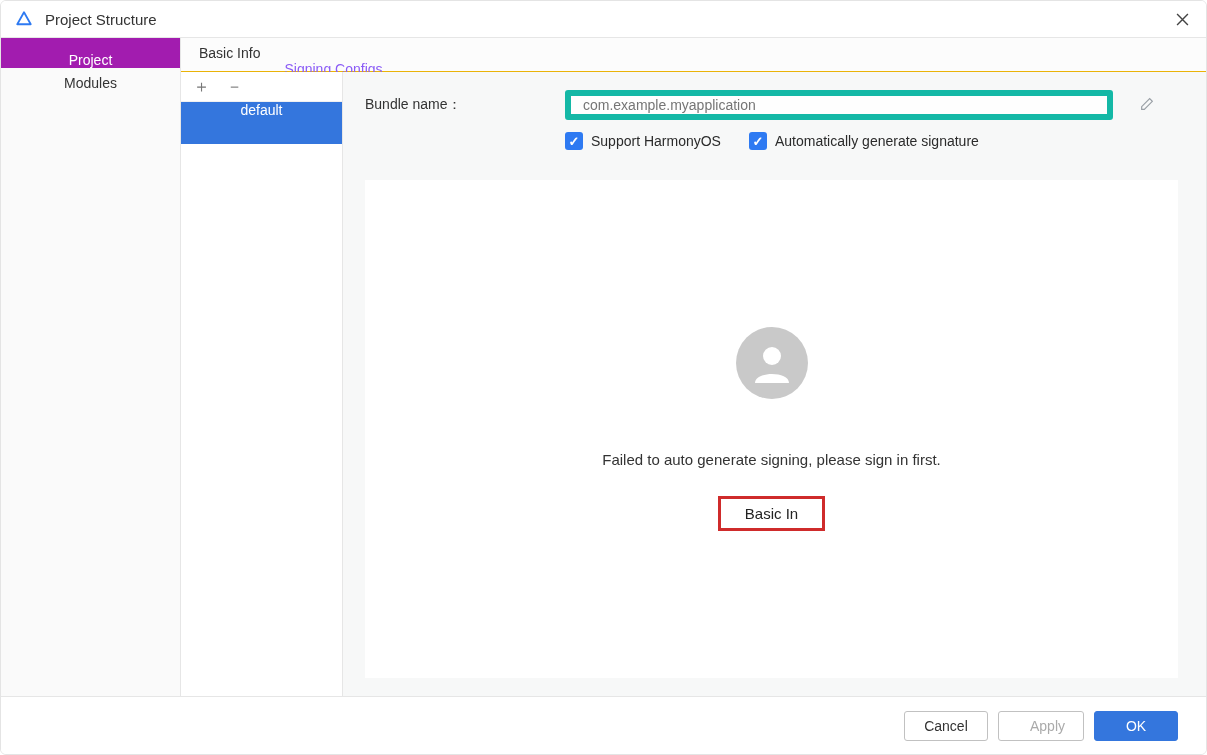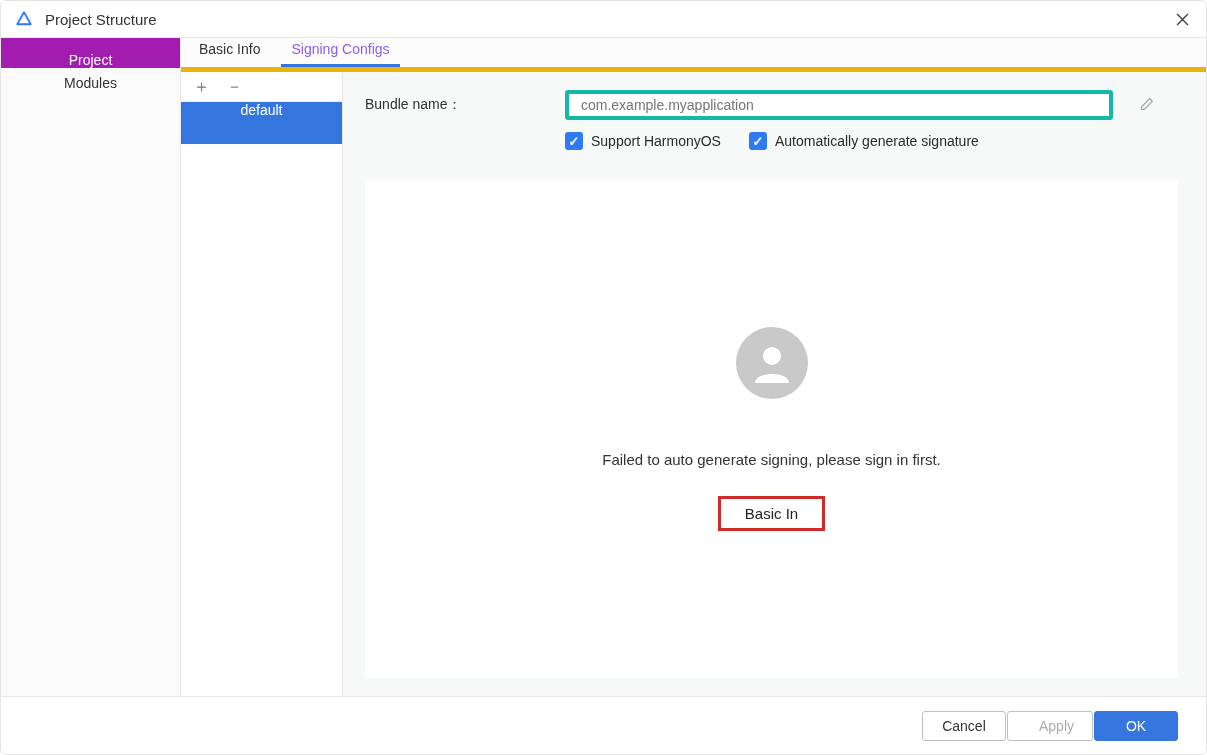--- a/index.html
+++ b/index.html
@@ -57,25 +57,25 @@
   .content {
     flex: 1;
     display: flex;
     flex-direction: column;
     background: #f7f8f8;
   }
   
   .tabs {
     height: 34px;
     display: flex;
-    align-items: flex-end;
+    align-items: center;
     padding: 0 8px;
-    border-bottom: 5px solid #eab308;
+    border-bottom: 1px solid #eab308;
     background: #fcfcfc;
-    gap: 11px;
+    gap: 4px;
   }
   .tab {
     padding: 0 10px;
     height: 34px;
     display: flex;
     align-items: center;
     color: #333;
     cursor: pointer;
     border-bottom: 3px solid transparent;
   }
@@ -130,21 +130,21 @@
     margin-bottom: 12px;
   }
   .form-label {
     width: 200px;
     color: #333;
     font-size: 14px;
   }
   .text-input {
     height: 30px;
     width: 548px;
-    border: 4px solid #14b8a6;
+    border: 6px solid #14b8a6;
     border-radius: 3px;
     padding: 0 12px;
     color: #888;
     background: #fefefe;
     font-size: 14px;
   }
   .edit-icon {
     margin-left: 26px;
     color: #9aa0a6;
     cursor: pointer;
@@ -208,21 +208,21 @@
     background: #fff;
     cursor: pointer;
   }
   
   .footer {
     height: 58px;
     border-top: 1px solid #e6e6e6;
     display: flex;
     align-items: center;
     justify-content: flex-end;
-    gap: 1px;
+    gap: 10px;
     padding: 0 28px;
     background: #fff;
   }
   .btn {
     height: 30px;
     min-width: 84px;
     padding: 0 18px;
     border: 1px solid #c1c1c1;
     border-radius: 3px;
     background: #fff;

